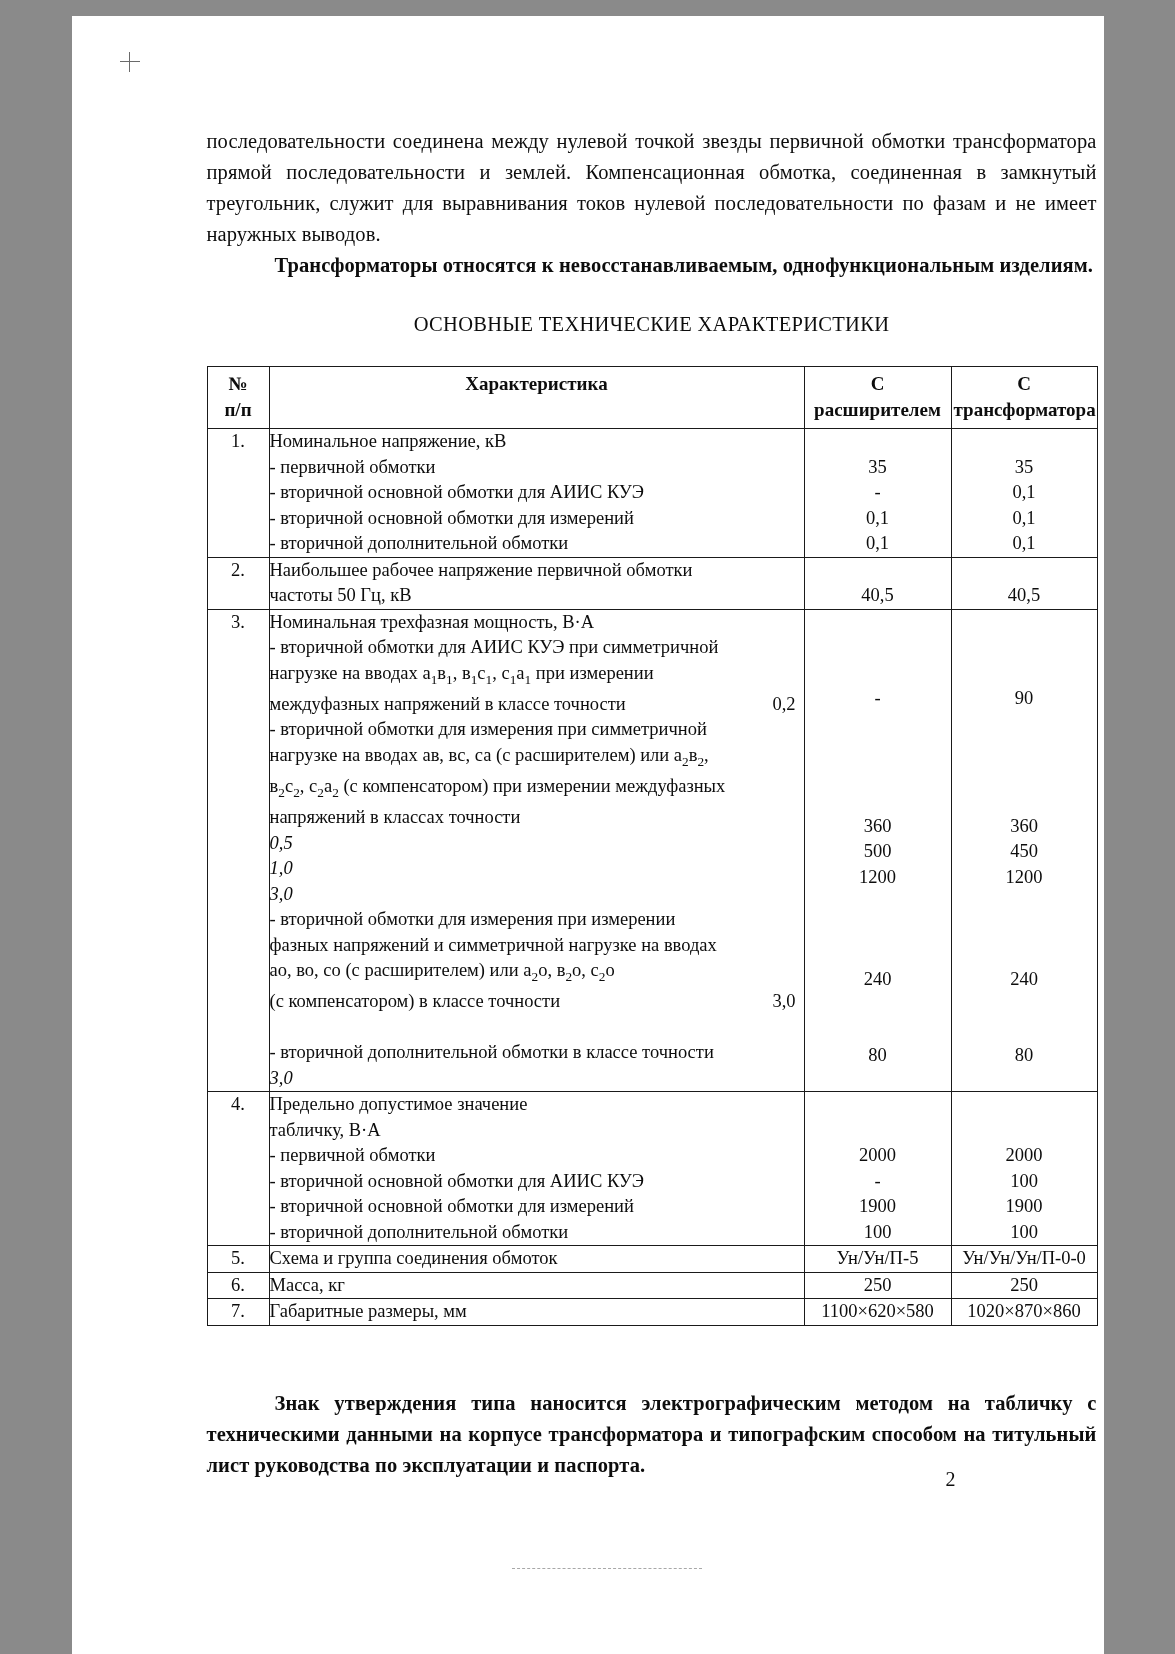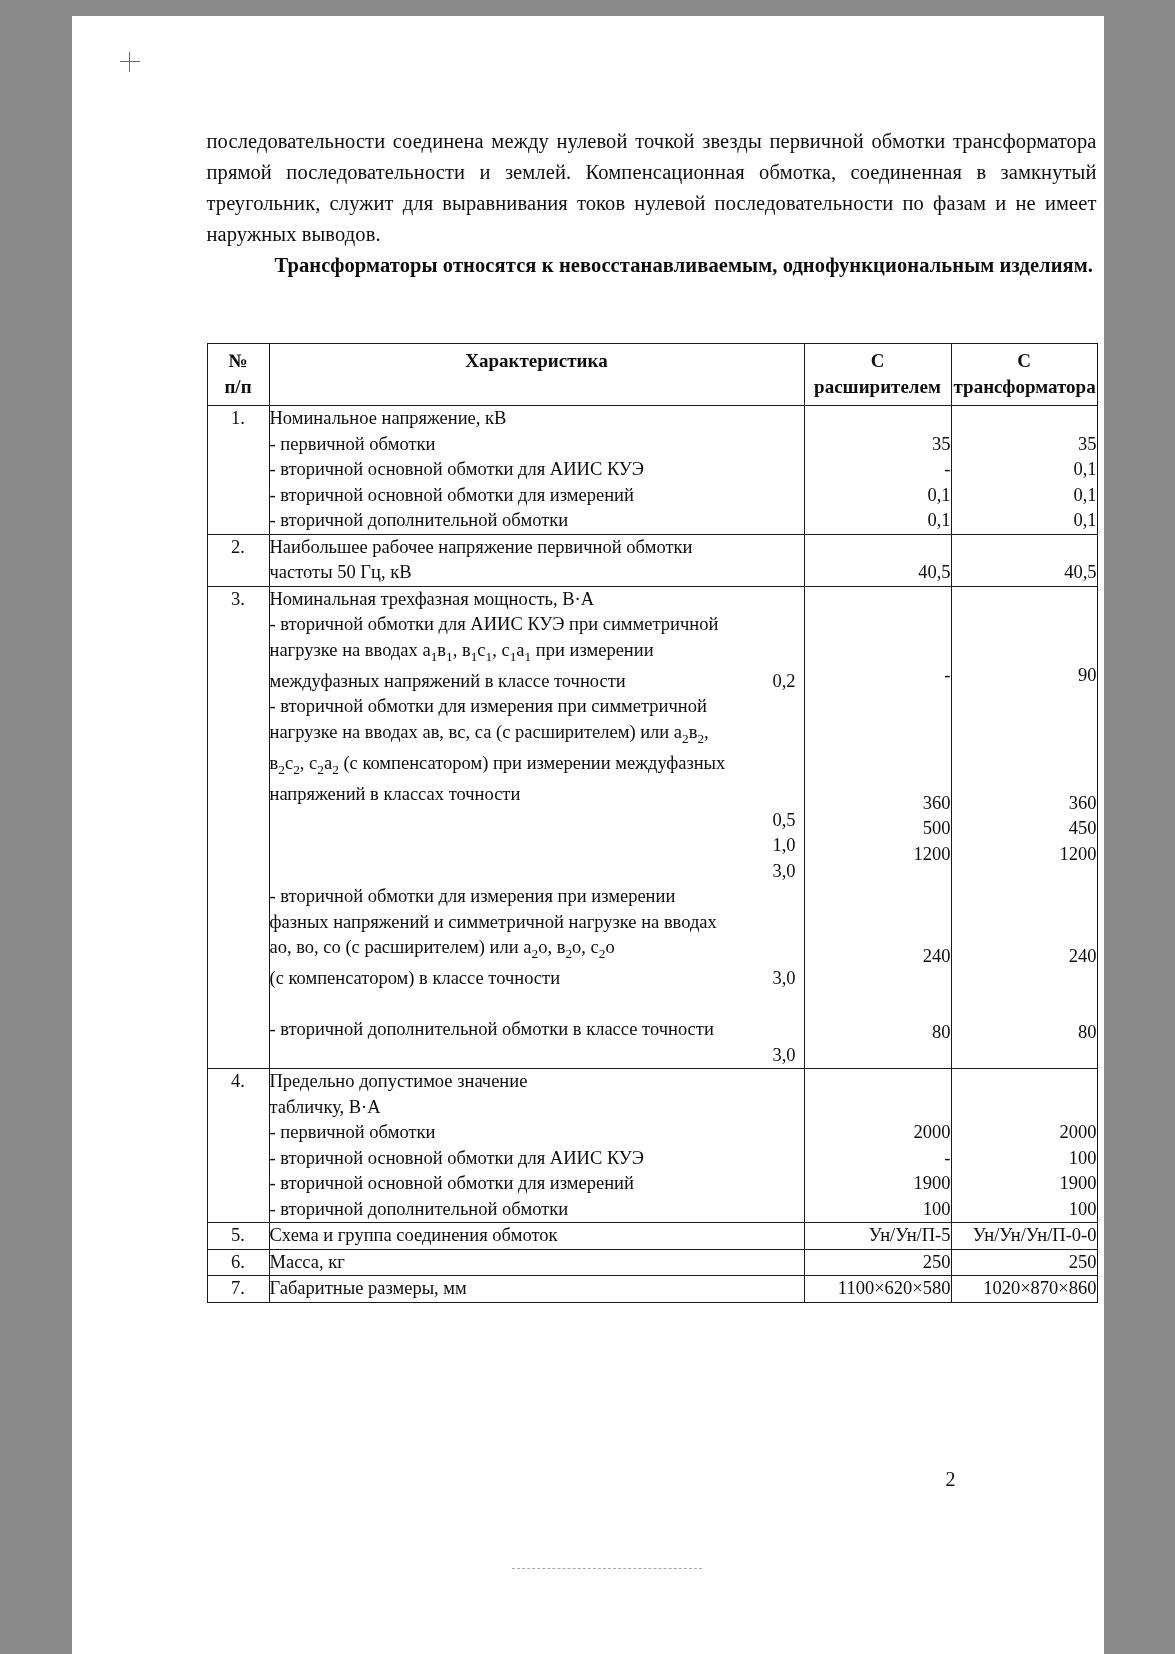--- a/index.html
+++ b/index.html
@@ -98,34 +98,35 @@
   .col-v2    { width: 146px; }
 
   td.num {
     text-align: center;
     padding: 3px 0 2px 0;
   }
   td.char {
     padding: 3px 6px 3px 9px;
   }
   td.val {
-    text-align: right;
+    text-align: center;
     padding: 3px 4px 2px 4px;
   }
 
   .char-line { white-space: nowrap; }
   .cls-inline {
     float: right;
     margin-left: 12px;
     margin-right: 8px;
     text-align: right;
   }
   .cls-right {
-    text-align: right;
+    text-align: left;
     padding-right: 8px;
+    font-style: italic;
   }
   .blank-line { height: 25.5px; }
   sub { font-size: 0.72em; }
 
   .footer-num {
     position: absolute;
     right: 148px;
     top: 1452px;
     font-size: 20px;
   }
@@ -144,20 +145,21 @@
 <div class="page">
 
   <div class="scan-mark"></div>
 
   <div class="content">
 
     <p class="body-text">последовательности соединена между нулевой точкой звезды первичной обмотки трансформатора прямой последовательности и землей. Компенсационная обмотка, соединенная в замкнутый треугольник, служит для выравнивания токов нулевой последовательности по фазам и не имеет наружных выводов.</p>
     <p class="body-text indent">Трансформаторы относятся к невосстанавливаемым, однофункциональным изделиям.</p>
 
     <div class="heading-gap-top"></div>
+    <h2 class="section-heading">ОСНОВНЫЕ ТЕХНИЧЕСКИЕ ХАРАКТЕРИСТИКИ</h2>
     <div class="heading-gap-bottom"></div>
 
     <table class="spec">
       <colgroup>
         <col class="col-num">
           <col class="col-char">
           <col class="col-v1">
           <col class="col-v2">
       </colgroup>
       <thead>
@@ -345,19 +347,20 @@
           <td class="val">1100×620×580</td>
           <td class="val">1020×870×860</td>
         </tr>
 
       </tbody>
     </table>
 
     <div class="heading-gap-top"></div>
     <div class="heading-gap-bottom"></div>
 
+    <p class="body-text indent">Знак утверждения типа наносится электрографическим методом на табличку с техническими данными на корпусе трансформатора и типографским способом на титульный лист руководства по эксплуатации и паспорта.</p>
 
   </div>
 
   <div class="footer-num">2</div>
   <div class="bottom-rule"></div>
 
 </div>
 
 </body></html>

